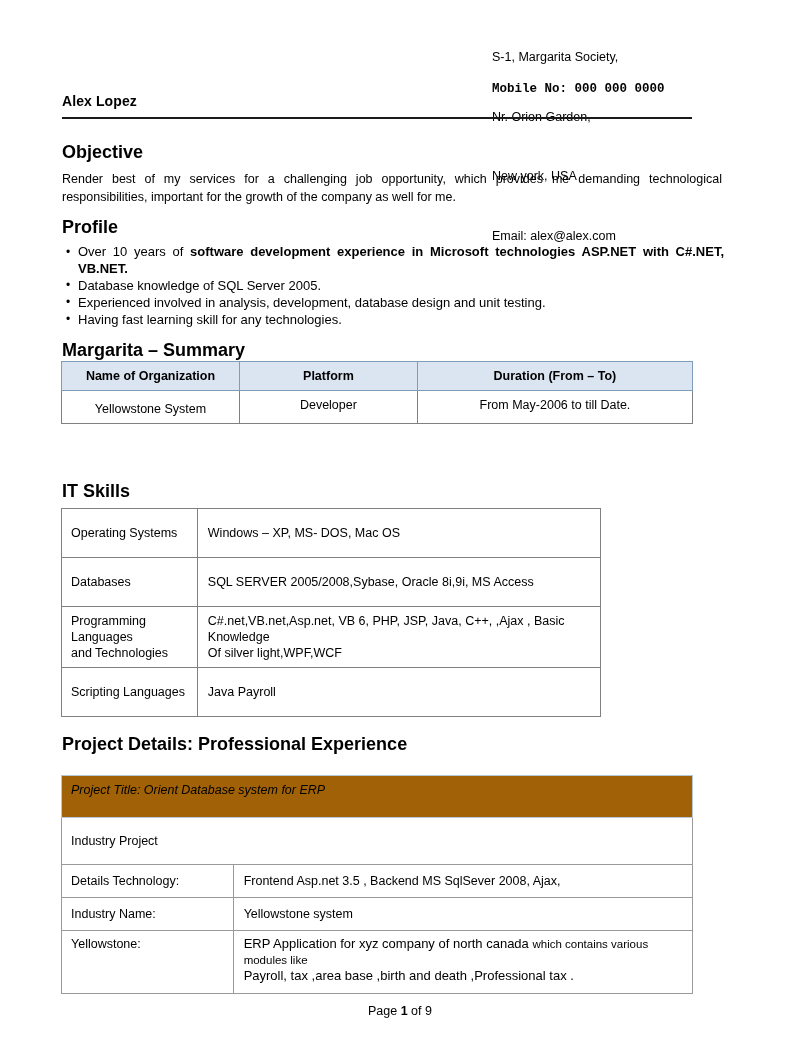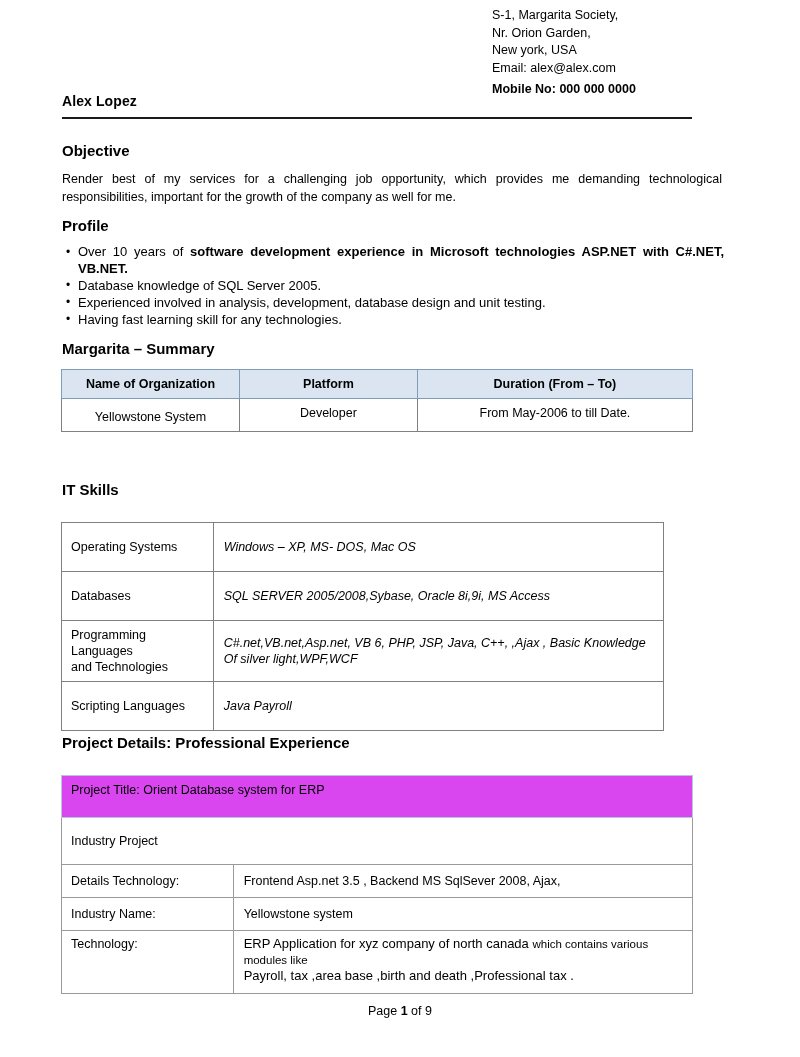--- a/index.html
+++ b/index.html
@@ -23,27 +23,28 @@
   }
 
   
   .header-block {
     position: absolute;
     left: 492px;
     top: 7px;
     font-size: 12.5px;
     line-height: 17.5px;
   }
-  .header-block div { white-space: pre; }
+  .header-block div { white-space: pre; margin-top: 42px; }
   .mobile-line {
     position: absolute;
     left: 492px;
     top: 82px;
     font-size: 12.5px;
     font-weight: bold;
+    font-family: Liberation Mono, monospace;
   }
   .mobile-label { font-weight: bold; }
 
   .name-line {
     position: absolute;
     left: 62px;
     top: 93px;
     font-size: 14px;
     font-weight: bold;
     letter-spacing: 0.1px;
@@ -54,21 +55,21 @@
     top: 117px;
     width: 630px;
     height: 0;
     border-top: 2.2px solid #1a1a1a;
   }
 
   
   .sec-head {
     position: absolute;
     left: 62px;
-    font-size: 15px;
+    font-size: 18px;
     font-weight: bold;
   }
 
   
   .objective {
     position: absolute;
     left: 62px;
     top: 170px;
     width: 660px;
     font-size: 12.5px;
@@ -111,69 +112,70 @@
     background: #ffffff;
   }
   table.doc td, table.doc th {
     border: 1px solid #808080;
     padding: 0;
     font-weight: normal;
     vertical-align: middle;
   }
 
   
-  #exp-table { left: 61px; top: 369px; width: 632px; }
+  #exp-table { left: 61px; top: 361px; width: 632px; }
   #exp-table th {
     background: #dbe5f1;
     text-align: center;
     font-weight: bold;
     font-size: 12.5px;
     height: 28px;
     border-color: #7f9db9;
   }
   #exp-table td {
     text-align: center;
     font-size: 12.5px;
   }
   #exp-table .r1 { height: 33px; }
   #exp-table .r2 { height: 22px; }
   .cell-top { vertical-align: top; padding-top: 4px !important; }
   .cell-bottom { vertical-align: bottom; padding-bottom: 4px !important; }
 
   
-  #skills-table { left: 61px; top: 522px; width: 603px; }
+  #skills-table { left: 61px; top: 508px; width: 540px; }
   #skills-table td {
     font-size: 12.5px;
     line-height: 16px;
     padding: 6px 8px !important;
     vertical-align: middle;
   }
   #skills-table td.k { padding-left: 9px !important; }
-  #skills-table td.v { padding-left: 10px !important; font-style: italic; }
+  #skills-table td.v { padding-left: 10px !important; }
   #skills-table tr.h1 td { height: 36px; }
   #skills-table tr.h2 td { height: 36px; }
   #skills-table tr.h3 td { height: 38px; }
   #skills-table tr.h4 td { height: 36px; }
   .two-line { line-height: 16px; }
 
   
   #proj-table { left: 61px; top: 775px; width: 632px; }
   #proj-table td {
     font-size: 12.5px;
     line-height: 16px;
     padding: 5px 8px !important;
     border-color: #9a9a9a;
   }
   #proj-table td.title-cell {
-    background: #d946ef;
+    background: #a16207;
     height: 30px;
     vertical-align: top;
     padding-top: 6px !important;
     padding-left: 9px !important;
     border-color: #b5c7dd;
+    font-style: italic;
   }
   #proj-table td.industry-cell {
     height: 36px;
     padding-left: 9px !important;
   }
   #proj-table td.k { padding-left: 9px !important; }
   #proj-table td.v { padding-left: 10px !important; }
   #proj-table tr.tech td { height: 22px; }
   #proj-table tr.ind td { height: 22px; }
   #proj-table tr.desc td { height: 52px; vertical-align: top; padding-top: 5px !important; }
@@ -292,21 +294,21 @@
       </tr>
       <tr class="tech">
         <td class="k">Details Technology:</td>
         <td class="v">Frontend Asp.net 3.5 , Backend MS SqlSever 2008, Ajax,</td>
       </tr>
       <tr class="ind">
         <td class="k">Industry Name:</td>
         <td class="v">Yellowstone system</td>
       </tr>
       <tr class="desc">
-        <td class="k">Technology:</td>
+        <td class="k">Yellowstone:</td>
         <td class="v">
           <div><span class="desc-big">ERP Application for xyz company of north canada </span><span class="desc-small">which contains various modules like</span></div>
           <div class="desc-big">Payroll, tax ,area base ,birth and death ,Professional tax .</div>
         </td>
       </tr>
     </tbody>
   </table>
 
   <div class="footer">
     <span>Page </span><b>1</b><span> of 9</span>

